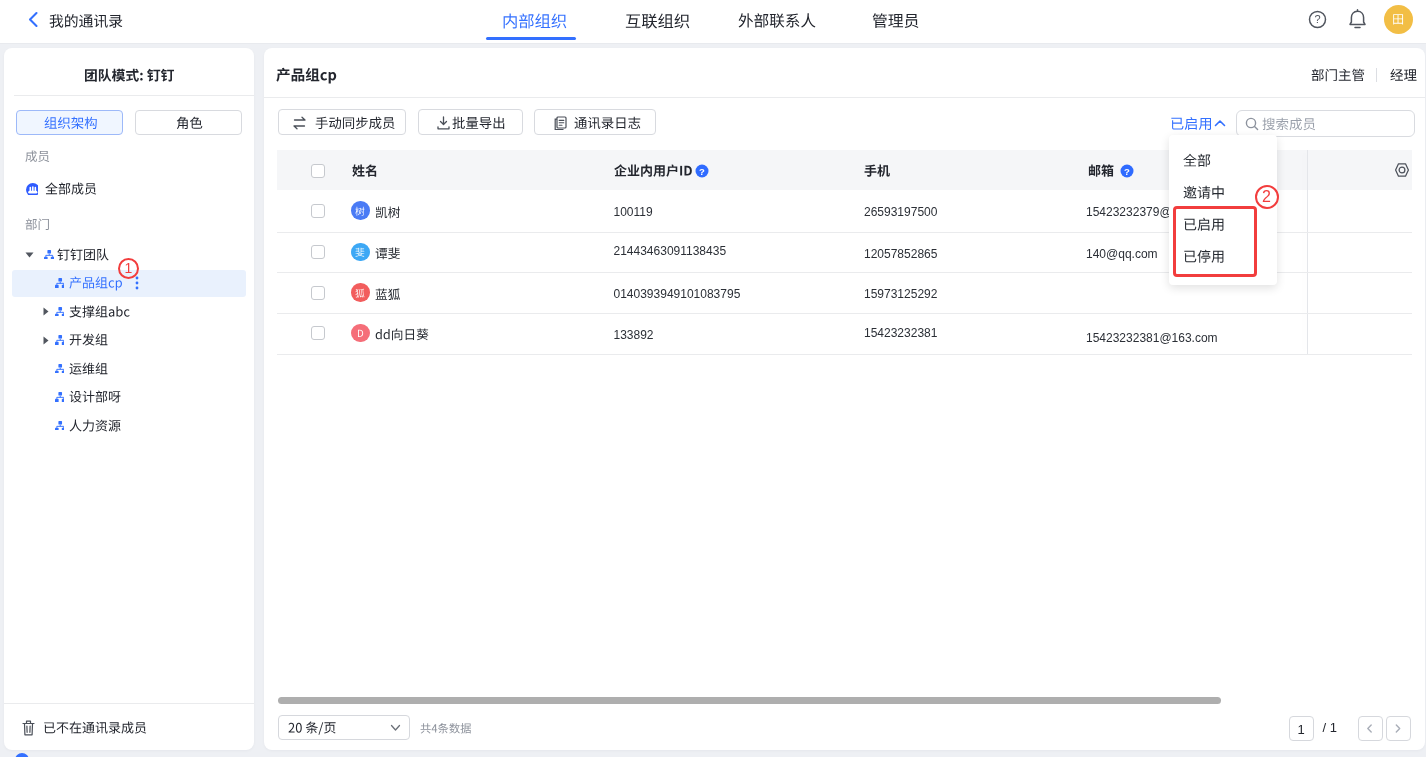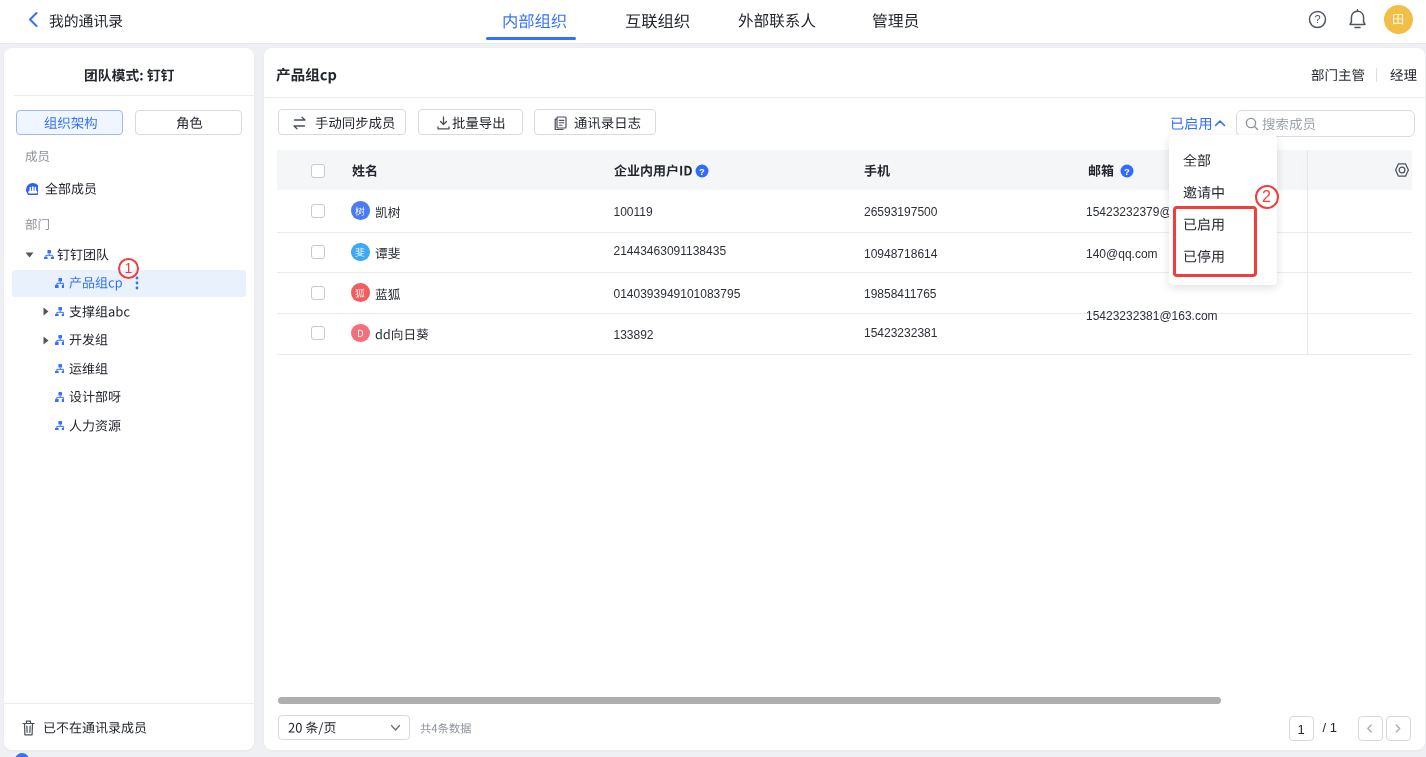--- a/index.html
+++ b/index.html
@@ -536,58 +536,58 @@
       <use href="#g92" x="0"></use>
     </g>
   </svg>
 <svg class="t" style="left:375.0px;top:244.4px;" width="26.4" height="19.0">
     <g fill="#262a31" transform="translate(0 14.16) scale(0.012700 -0.012700)">
       <use href="#g93" x="0"></use>
       <use href="#g92" x="1000"></use>
     </g>
   </svg>
 <div class="num" style="left:613.5px;top:246px">21443463091138435</div>
-<div class="num" style="left:864px;top:248.6px">10948718614</div>
+<div class="num" style="left:864px;top:248.6px">12057852865</div>
 <div class="num" style="left:1086px;top:248.6px">140@qq.com</div>
 <div class="hr" style="left:277px;top:272.4px;width:1135px"></div>
 <div class="abs" style="left:311px;top:285.7px;width:14px;height:14px;border:1px solid #c6c9ce;background:#fff;border-radius:3px"></div>
 <div class="abs" style="left:351px;top:283.4px;width:18.5px;height:18.5px;border-radius:50%;background:#f25d5d"></div>
 <svg class="t" style="left:355.4px;top:285.5px;" width="10.8" height="14.7">
     <g fill="#fff" transform="translate(0 10.93) scale(0.009800 -0.009800)">
       <use href="#g94" x="0"></use>
     </g>
   </svg>
 <svg class="t" style="left:375.0px;top:284.9px;" width="26.4" height="19.0">
     <g fill="#262a31" transform="translate(0 14.16) scale(0.012700 -0.012700)">
       <use href="#g95" x="0"></use>
       <use href="#g94" x="1000"></use>
     </g>
   </svg>
 <div class="num" style="left:613.5px;top:289.1px">0140393949101083795</div>
-<div class="num" style="left:864px;top:289.1px">19858411765</div>
+<div class="num" style="left:864px;top:289.1px">15973125292</div>
 <div class="hr" style="left:277px;top:312.9px;width:1135px"></div>
 <div class="abs" style="left:311px;top:326.2px;width:14px;height:14px;border:1px solid #c6c9ce;background:#fff;border-radius:3px"></div>
 <div class="abs" style="left:351px;top:323.9px;width:18.5px;height:18.5px;border-radius:50%;background:#f56e79"></div>
 <svg class="t" style="left:356.9px;top:326.0px;" width="7.7" height="14.7">
     <g fill="#fff" transform="translate(0 10.93) scale(0.009800 -0.009800)">
       <use href="#g96" x="0"></use>
     </g>
   </svg>
 <svg class="t" style="left:375.0px;top:325.4px;" width="54.8" height="19.0">
     <g fill="#262a31" transform="translate(0 14.16) scale(0.012700 -0.012700)">
       <use href="#g97" x="0"></use>
       <use href="#g97" x="620"></use>
       <use href="#g98" x="1240"></use>
       <use href="#g71" x="2240"></use>
       <use href="#g99" x="3240"></use>
     </g>
   </svg>
 <div class="num" style="left:613.5px;top:329.6px">133892</div>
 <div class="num" style="left:864px;top:328px">15423232381</div>
-<div class="num" style="left:1086px;top:311px">15423232381@163.com</div>
+<div class="num" style="left:1086px;top:333px">15423232381@163.com</div>
 <div class="hr" style="left:277px;top:353.5px;width:1135px"></div>
 <div class="abs" style="left:1169px;top:135px;width:108px;height:150px;background:#fff;border-radius:4px;box-shadow:0 3px 10px rgba(0,0,0,0.12);z-index:20"></div>
 <svg class="t" style="left:1183.0px;top:150.0px;z-index:21;" width="29.0" height="21.0">
     <g fill="#262a31" transform="translate(0 15.61) scale(0.014000 -0.014000)">
       <use href="#g30" x="0"></use>
       <use href="#g6" x="1000"></use>
     </g>
   </svg>
 <svg class="t" style="left:1183.0px;top:182.0px;z-index:21;" width="43.0" height="21.0">
     <g fill="#262a31" transform="translate(0 15.61) scale(0.014000 -0.014000)">

